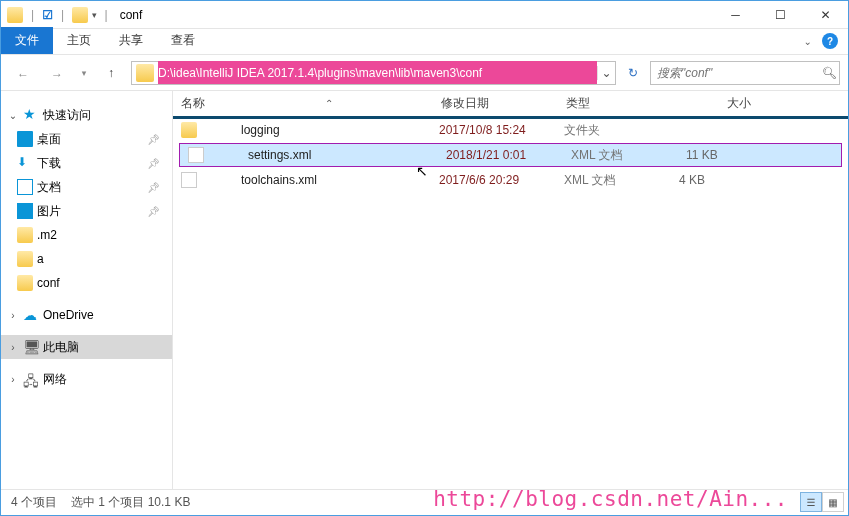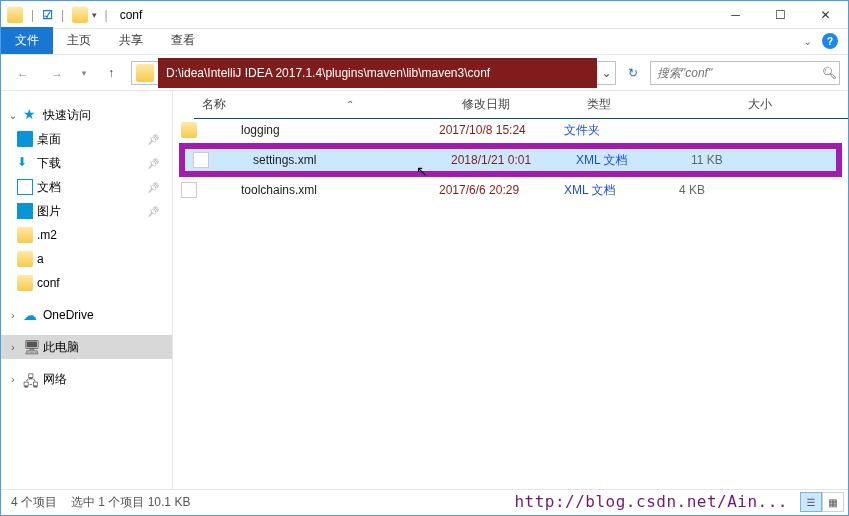--- a/index.html
+++ b/index.html
@@ -23,21 +23,21 @@
     .tabbar .right { position: absolute; right: 10px; top: 4px; display: flex; gap: 10px; align-items: center; }
     .chevron-tiny { color: #666; font-size: 10px; }
     .help-circle { width: 16px; height: 16px; border-radius: 50%; background: #1e88e5; color: #fff; display: flex; align-items: center; justify-content: center; font-size: 10px; font-weight: bold; }
     
     
     .addrrow { display: flex; align-items: center; height: 36px; padding: 4px 8px; gap: 6px; border-bottom: 1px solid #e5e5e5; }
     .navbtn { width: 28px; height: 28px; display: flex; align-items: center; justify-content: center; color: #888; }
     .navbtn.enabled { color: #333; }
     .addrbox { flex: 1; display: flex; align-items: center; border: 1px solid #c0c0c0; height: 24px; }
     .addrbox .foldericon { width: 18px; height: 18px; margin: 0 4px; background: linear-gradient(#ffe9a6, #f7ca4d); border-radius: 2px; }
-    .addrbox input { flex: 1; border: none; outline: none; background: #7f1d1d; color: #fff; height: 30px; padding: 0 8px; font-size: 12px; }
+    .addrbox input { flex: 1; border: none; outline: none; background: #ec4899; color: #fff; height: 23px; padding: 0 0; font-size: 12px; }
     .addrbox .dd { width: 18px; text-align: center; color: #555; border-left: 1px solid #e0e0e0; }
     .refresh { width: 22px; text-align: center; color: #2a6ec2; }
     .searchbox { width: 190px; border: 1px solid #c0c0c0; height: 24px; display: flex; align-items: center; }
     .searchbox input { flex: 1; border: none; outline: none; padding: 0 6px; font-size: 12px; color: #888; font-style: italic; }
     .searchbox .icon { width: 22px; text-align: center; color: #555; }
     
     
     .main { display: flex; height: 398px; }
     .navpane { width: 172px; border-right: 1px solid #e5e5e5; padding-top: 12px; overflow-y: auto; }
     .navgroup { margin-bottom: 8px; }
@@ -52,42 +52,42 @@
     .ico.download { color: #0a95d7; }
     .ico.docs { background: #fff; border: 1px solid #0a95d7; position: relative; }
     .ico.pics { background: #0a95d7; border: 1px solid #0a95d7; }
     .ico.cloud { color: #0a95d7; font-size: 14px; }
     .ico.pc { color: #555; font-size: 14px; }
     .ico.net { color: #555; font-size: 14px; }
     .pin { position: absolute; right: 12px; color: #888; font-size: 10px; }
     
     
     .content { flex: 1; }
-    .colheaders { display: flex; align-items: center; height: 28px; border-bottom: 1px solid #0c4a6e; padding-left: 8px; color: #444; margin-left: 21px; }
+    .colheaders { display: flex; align-items: center; height: 28px; border-bottom: 3px solid #0c4a6e; padding-left: 8px; color: #444; }
     .col-name { width: 260px; }
     .col-date { width: 125px; }
     .col-type { width: 115px; }
     .col-size { width: 70px; text-align: right; }
     .sort-caret { font-size: 10px; color: #555; margin-left: 120px; }
     
     .filerow { display: flex; align-items: center; height: 22px; padding-left: 8px; }
     .filerow .fico { width: 16px; height: 16px; margin-right: 8px; display: inline-block; }
     .fico.folder { background: linear-gradient(#ffe9a6, #f7ca4d); border-radius: 2px; }
     .fico.file { background: #fff; border: 1px solid #ccc; position: relative; }
     .fname { width: 234px; color: #222; padding-left: 36px; }
     .fdate { width: 125px; color: #7f1d1d; }
-    .ftype { width: 115px; color: #1d4ed8; }
+    .ftype { width: 115px; color: #737373; }
     .fsize { width: 70px; text-align: left; color: #666; }
     
     .filerow.selected { background: #cce8ff; }
-    .highlight-box { border: 6px solid #a21caf; margin: 2px 6px; }
+    .highlight-box { border: 1px solid #a21caf; margin: 2px 6px; }
     
     
     .statusbar { position: absolute; bottom: 0; left: 0; right: 0; height: 26px; border-top: 1px solid #e5e5e5; display: flex; align-items: center; padding: 0 10px; color: #555; }
-    .statusbar .watermark { position: absolute; right: 60px; bottom: 4px; color: #701a75; font-size: 16px; letter-spacing: 0.5px; font-family: Consolas, monospace; }
+    .statusbar .watermark { position: absolute; right: 60px; bottom: 4px; color: #ec4899; font-size: 21px; letter-spacing: 0.5px; font-family: Consolas, monospace; }
     .viewbtns { position: absolute; right: 4px; bottom: 3px; display: flex; gap: 0; }
     .viewbtn { width: 22px; height: 20px; border: 1px solid #d0d0d0; display: flex; align-items: center; justify-content: center; font-size: 10px; }
     .viewbtn.active { background: #cce8ff; border-color: #7db3e0; }
     
     .cursor { position: absolute; left: 415px; top: 162px; font-size: 14px; color: #000; pointer-events: none; }
   </style>
 </head>
 <body>
 
 <div class="titlebar">

